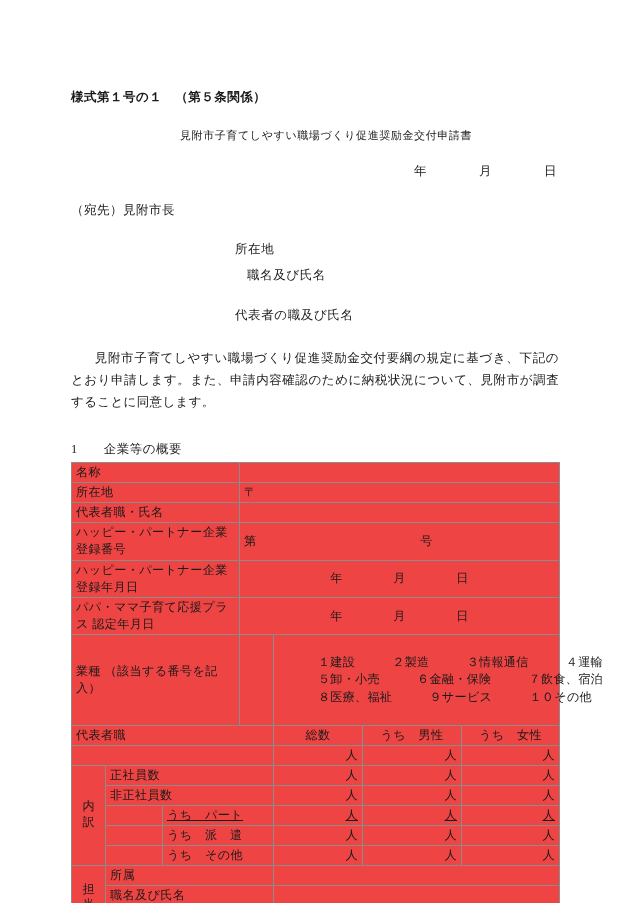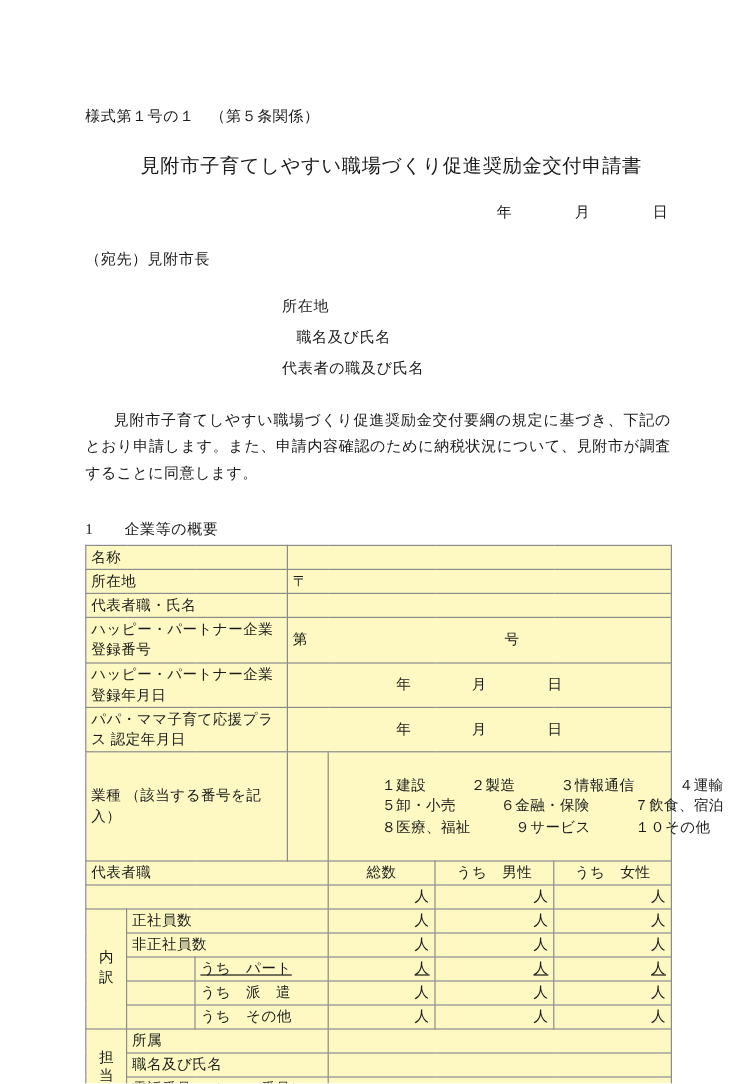--- a/index.html
+++ b/index.html
@@ -25,24 +25,25 @@
     top: 88px;
     width: 488px;
   }
 
   
   .form-no {
     font-size: 12.5px;
     letter-spacing: 0.5px;
     line-height: 1.5;
     white-space: pre;
+    font-weight: bold;
   }
   .doc-title {
     margin-top: 21px;
-    font-size: 16px;
+    font-size: 11px;
     letter-spacing: 0.6px;
     text-align: center;
     padding-left: 22px;
     font-family: Liberation Mono, monospace;
   }
   .date-line {
     margin-top: 20px;
     font-size: 12.5px;
     text-align: right;
     padding-right: 2px;
@@ -57,21 +58,21 @@
   }
 
   .applicant {
     margin-top: 17px;
     font-size: 12.5px;
     letter-spacing: 0.6px;
   }
   .applicant div { line-height: 2.1; }
   .ap-1 { padding-left: 164px; }
   .ap-2 { padding-left: 176px; }
-  .ap-3 { padding-left: 164px; }
+  .ap-3 { padding-left: 164px; margin-top: 14px; }
 
   .body-text {
     margin-top: 18px;
     font-size: 12.5px;
     line-height: 1.78;
     letter-spacing: 0.35px;
     text-align: justify;
     text-justify: inter-character;
   }
   .body-text .indent { padding-left: 1.9em; }
@@ -90,21 +91,21 @@
     border-collapse: collapse;
     table-layout: fixed;
     font-size: 12.1px;
     letter-spacing: 0.4px;
   }
   table.form-table td {
     border: 1px solid #8b8b8b;
     padding: 1px 4px;
     vertical-align: middle;
     height: 17px;
-    background: #fef9c3;
+    background: #ef4444;
   }
   .lbl { padding-left: 5px; }
   .two-line { line-height: 1.42; padding-top: 2px; padding-bottom: 2px; }
   .tall { height: 36px; vertical-align: top; padding-top: 2px; }
 
   .vert-label {
     text-align: center;
     letter-spacing: 0;
     line-height: 1.32;
     padding: 0;

